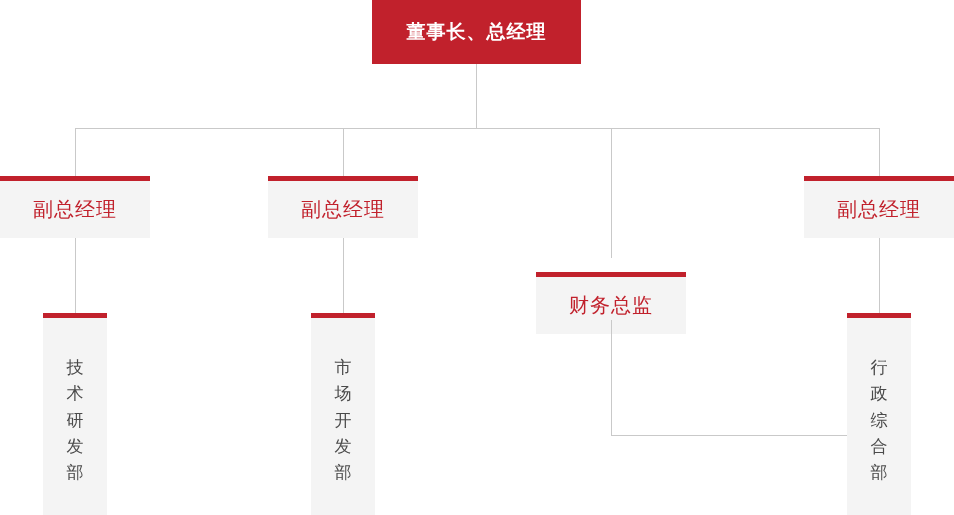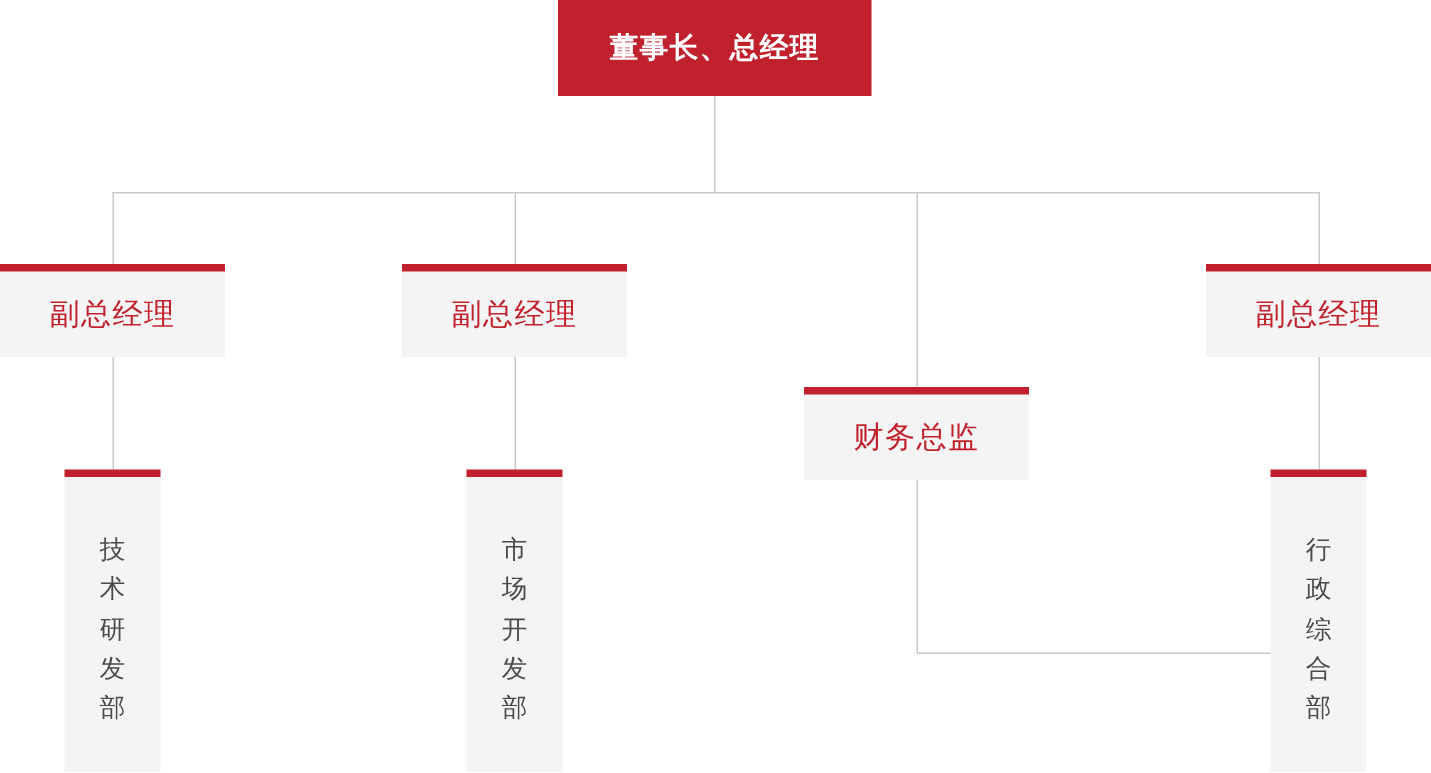--- a/index.html
+++ b/index.html
@@ -104,21 +104,21 @@
   <div class="line-v" style="left:879px; top:128px; height:48px;"></div>
 
   <div class="node-box" style="left:0px; top:176px; width:150px; height:62px;">
     <span>副总经理</span>
   </div>
 
   <div class="node-box" style="left:268px; top:176px; width:150px; height:62px;">
     <span>副总经理</span>
   </div>
 
-  <div class="node-box" style="left:536px; top:258px; width:150px; height:62px;justify-content:center;">
+  <div class="node-box" style="left:536px; top:272px; width:150px; height:62px;justify-content:center;">
     <span>财务总监</span>
   </div>
 
   <div class="node-box" style="left:804px; top:176px; width:150px; height:62px;">
     <span>副总经理</span>
   </div>
 
   <div class="line-v" style="left:75px; top:238px; height:75px;"></div>
 
   <div class="line-v" style="left:343px; top:238px; height:75px;"></div>

